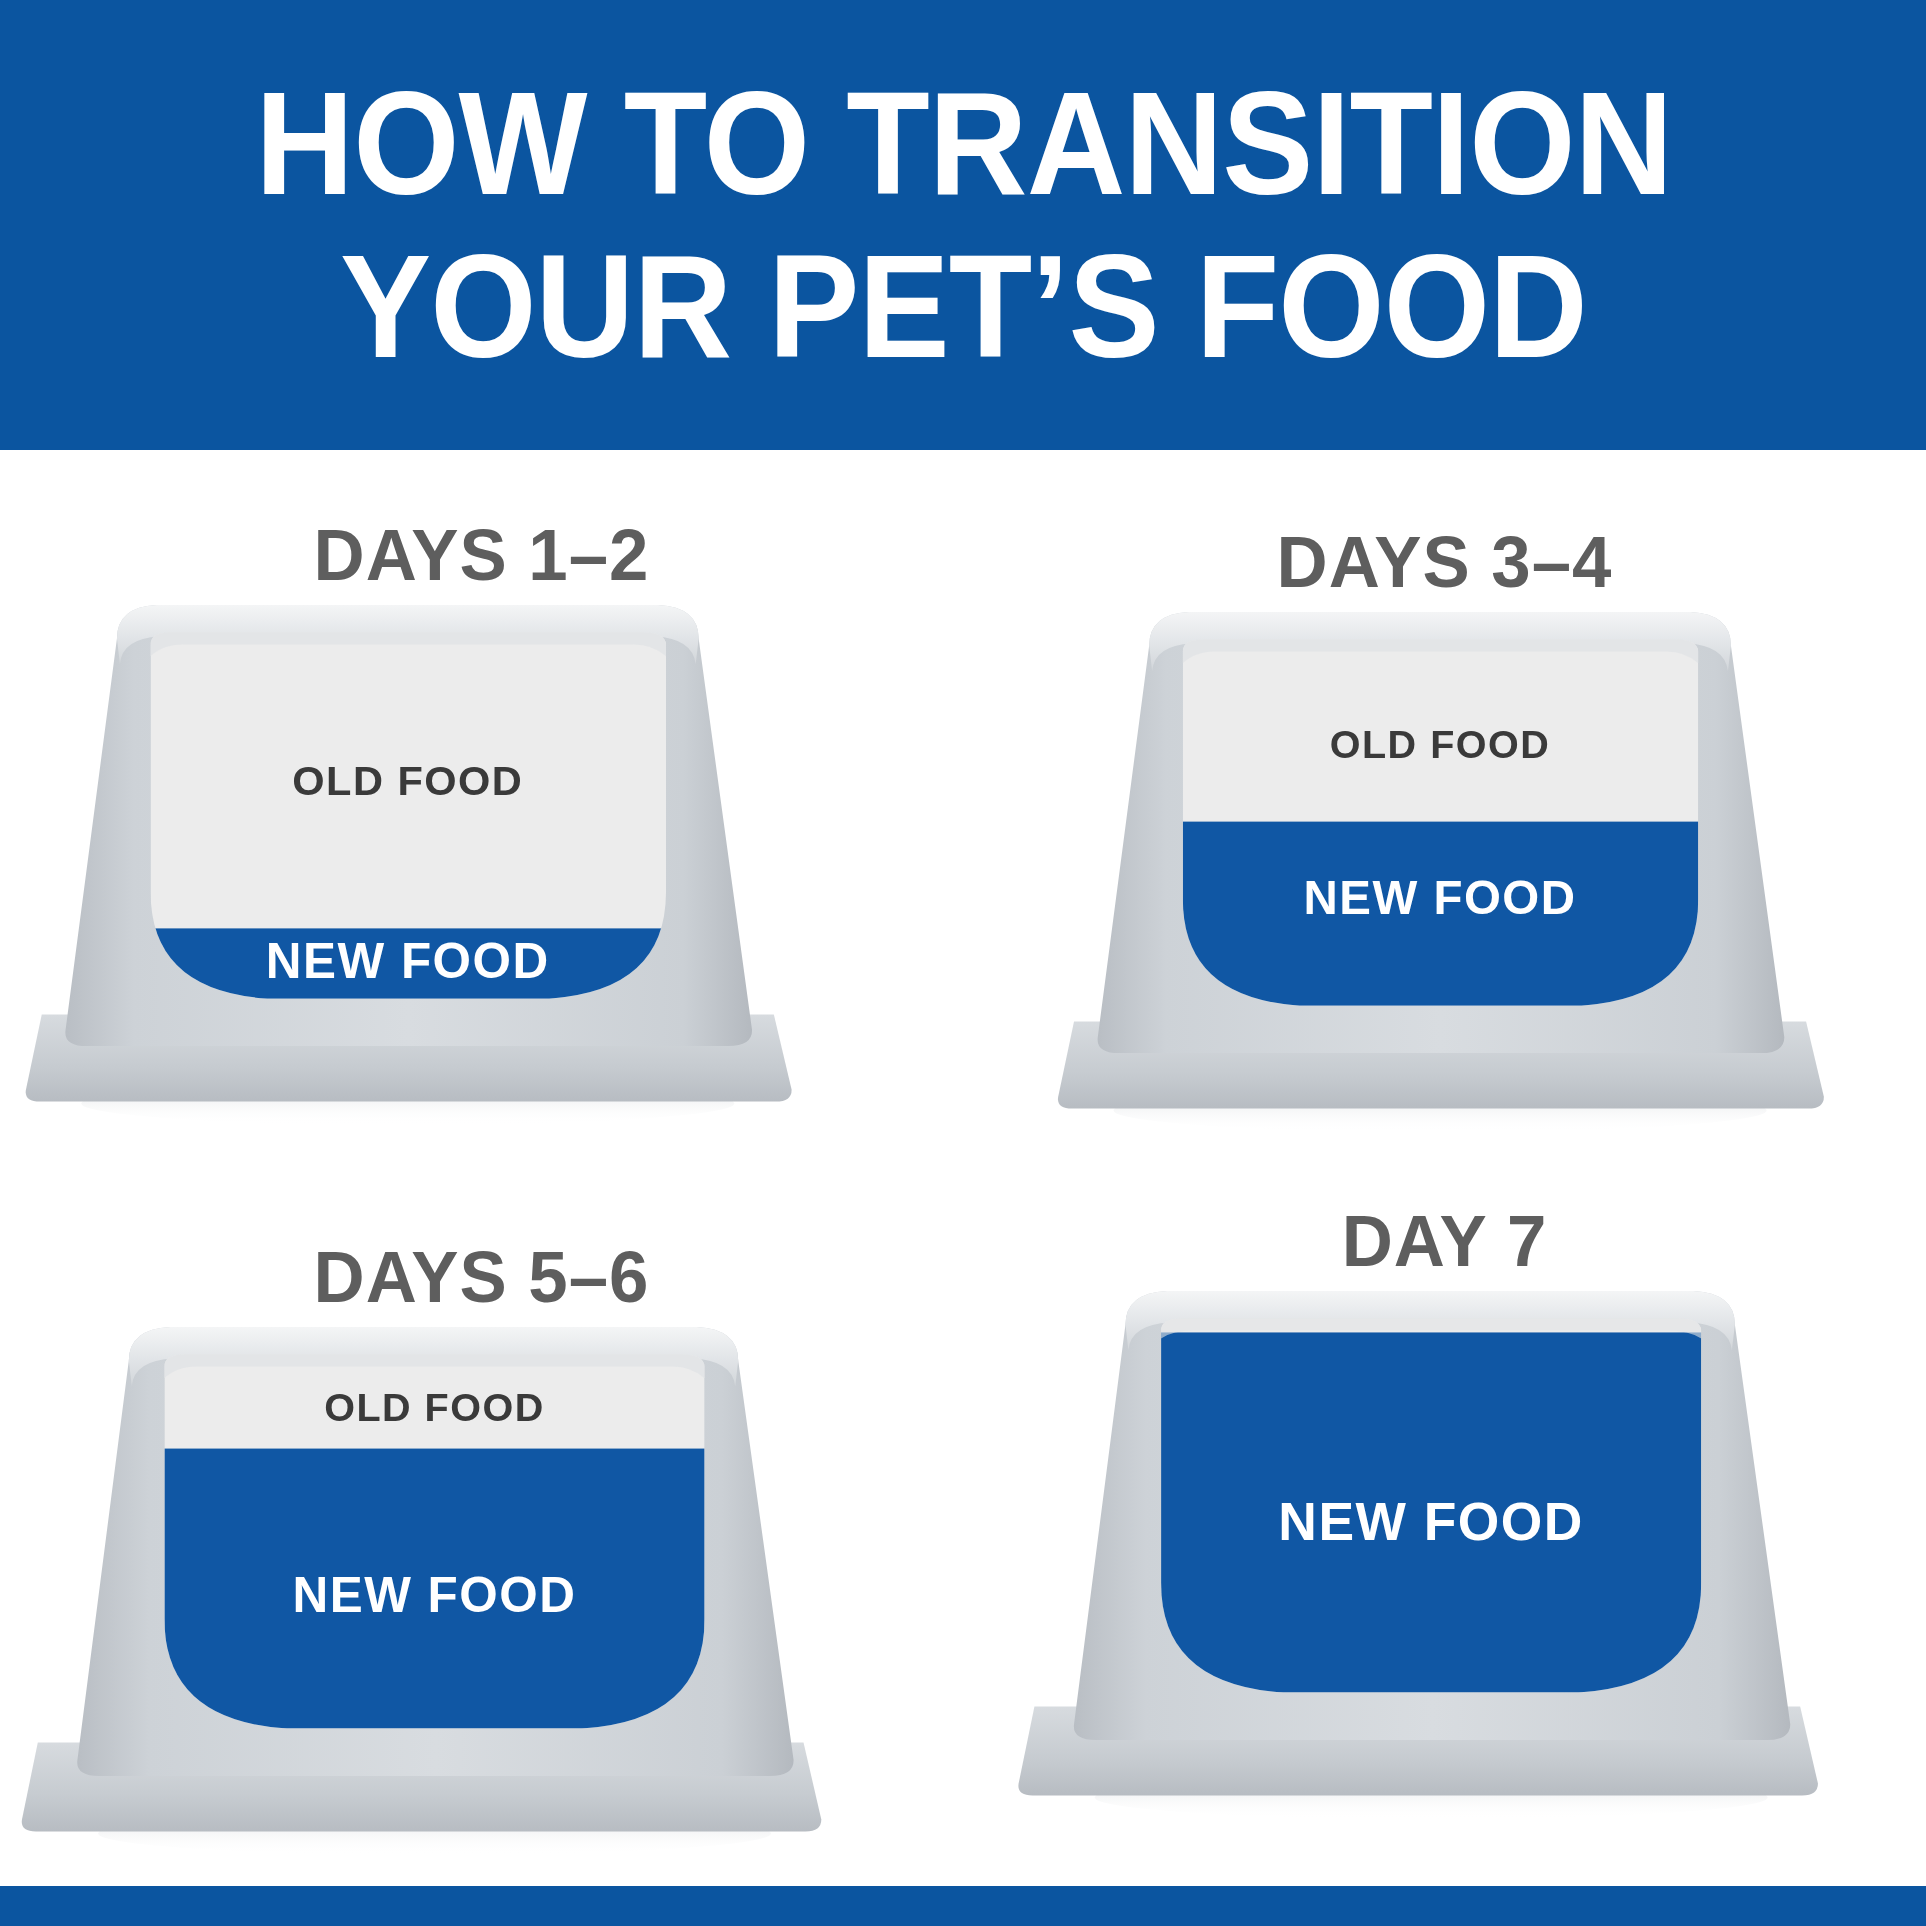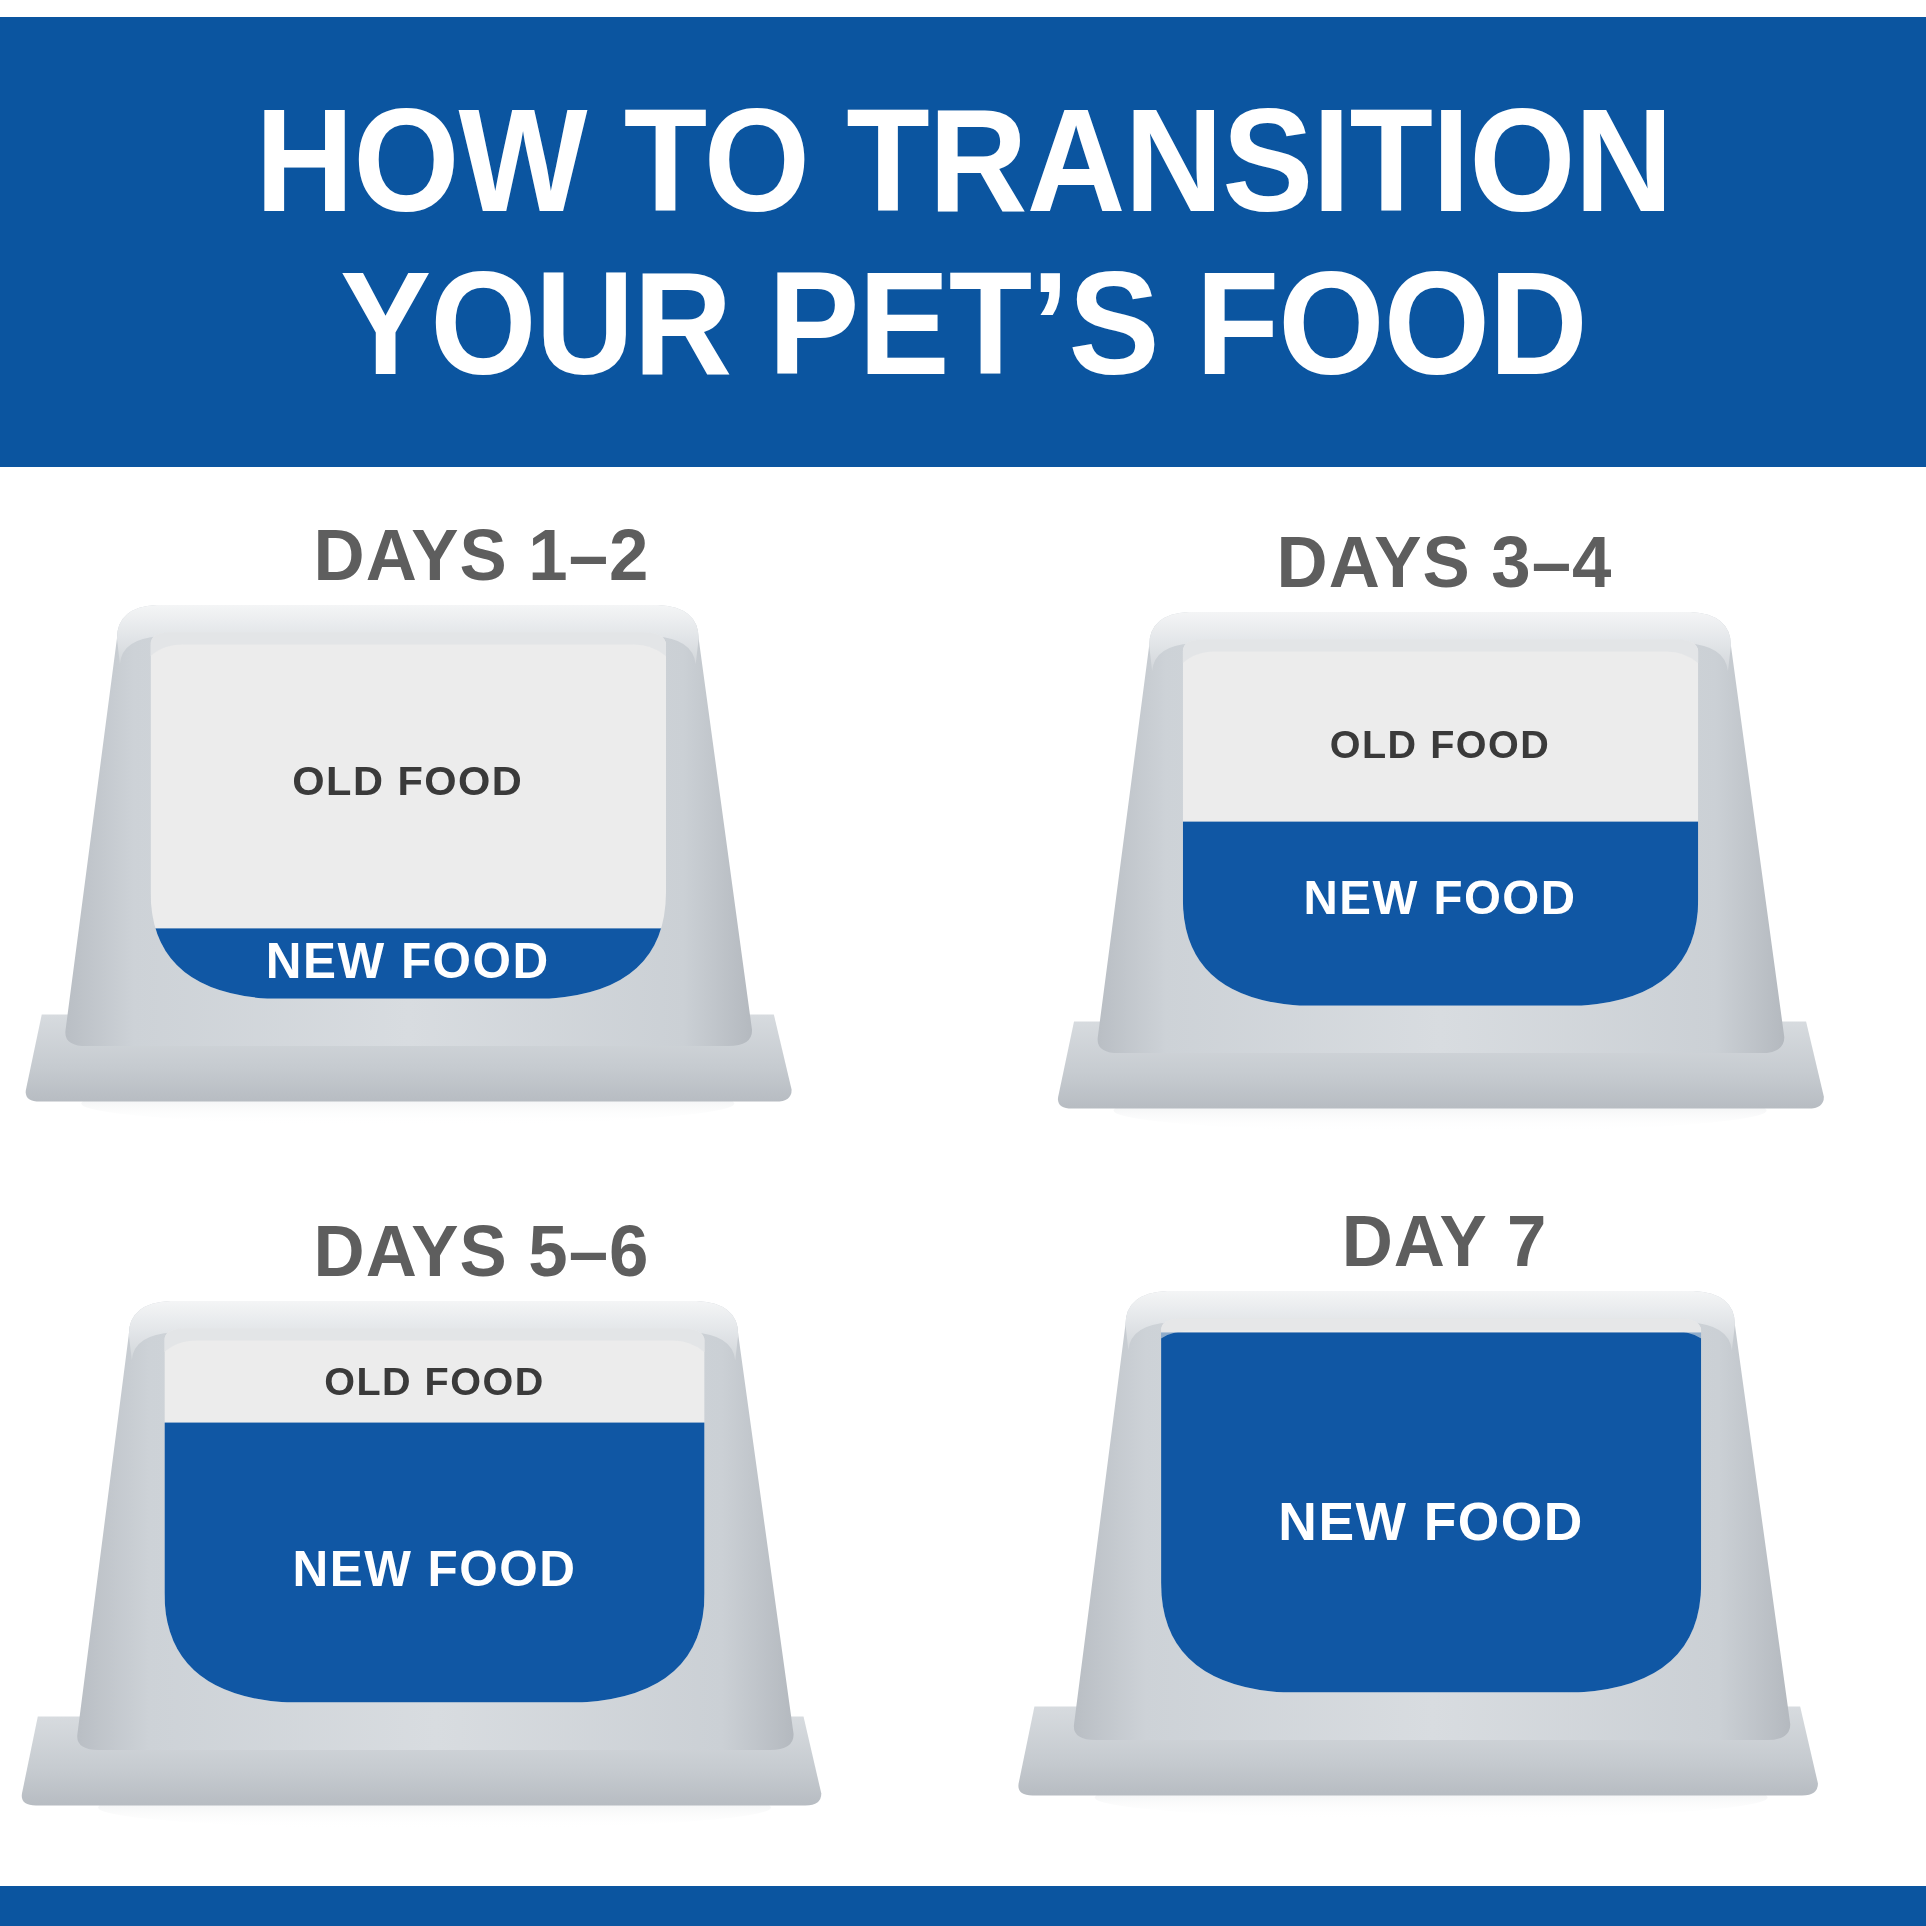--- a/index.html
+++ b/index.html
@@ -19,21 +19,20 @@
   .header-band {
     position: absolute;
     left: 0; top: 0;
     width: 1927px;
     height: 450px;
     background: #0B55A0;
     display: flex;
     flex-direction: column;
     align-items: center;
     justify-content: center;
-    margin-top: 17px;
   }
   .header-title-line {
     color: #ffffff;
     font-family: "Liberation Sans", sans-serif;
     font-weight: bold;
     font-size: 147px;
     line-height: 1.0;
     letter-spacing: -1px;
     text-align: center;
     transform: scaleX(0.93);
@@ -60,21 +59,21 @@
     height: 1436px;
     margin-top: 6px;
   }
   .panel {
     position: absolute;
     width: 963px;
     height: 718px;
   }
   .panel.p0 { left: 0px;   top: 0px;   }
   .panel.p1 { left: 963px; top: 7px;   }
-  .panel.p2 { left: 0px;   top: 696px; padding-left: 40px; }
+  .panel.p2 { left: 0px;   top: 722px; padding-left: 40px; }
   .panel.p3 { left: 963px; top: 686px; }
 
   .panel-label {
     position: absolute;
     left: 0;
     top: 57px;
     width: 963px;
     text-align: center;
     color: #5E5E5E;
     font-family: "Liberation Sans", sans-serif;

